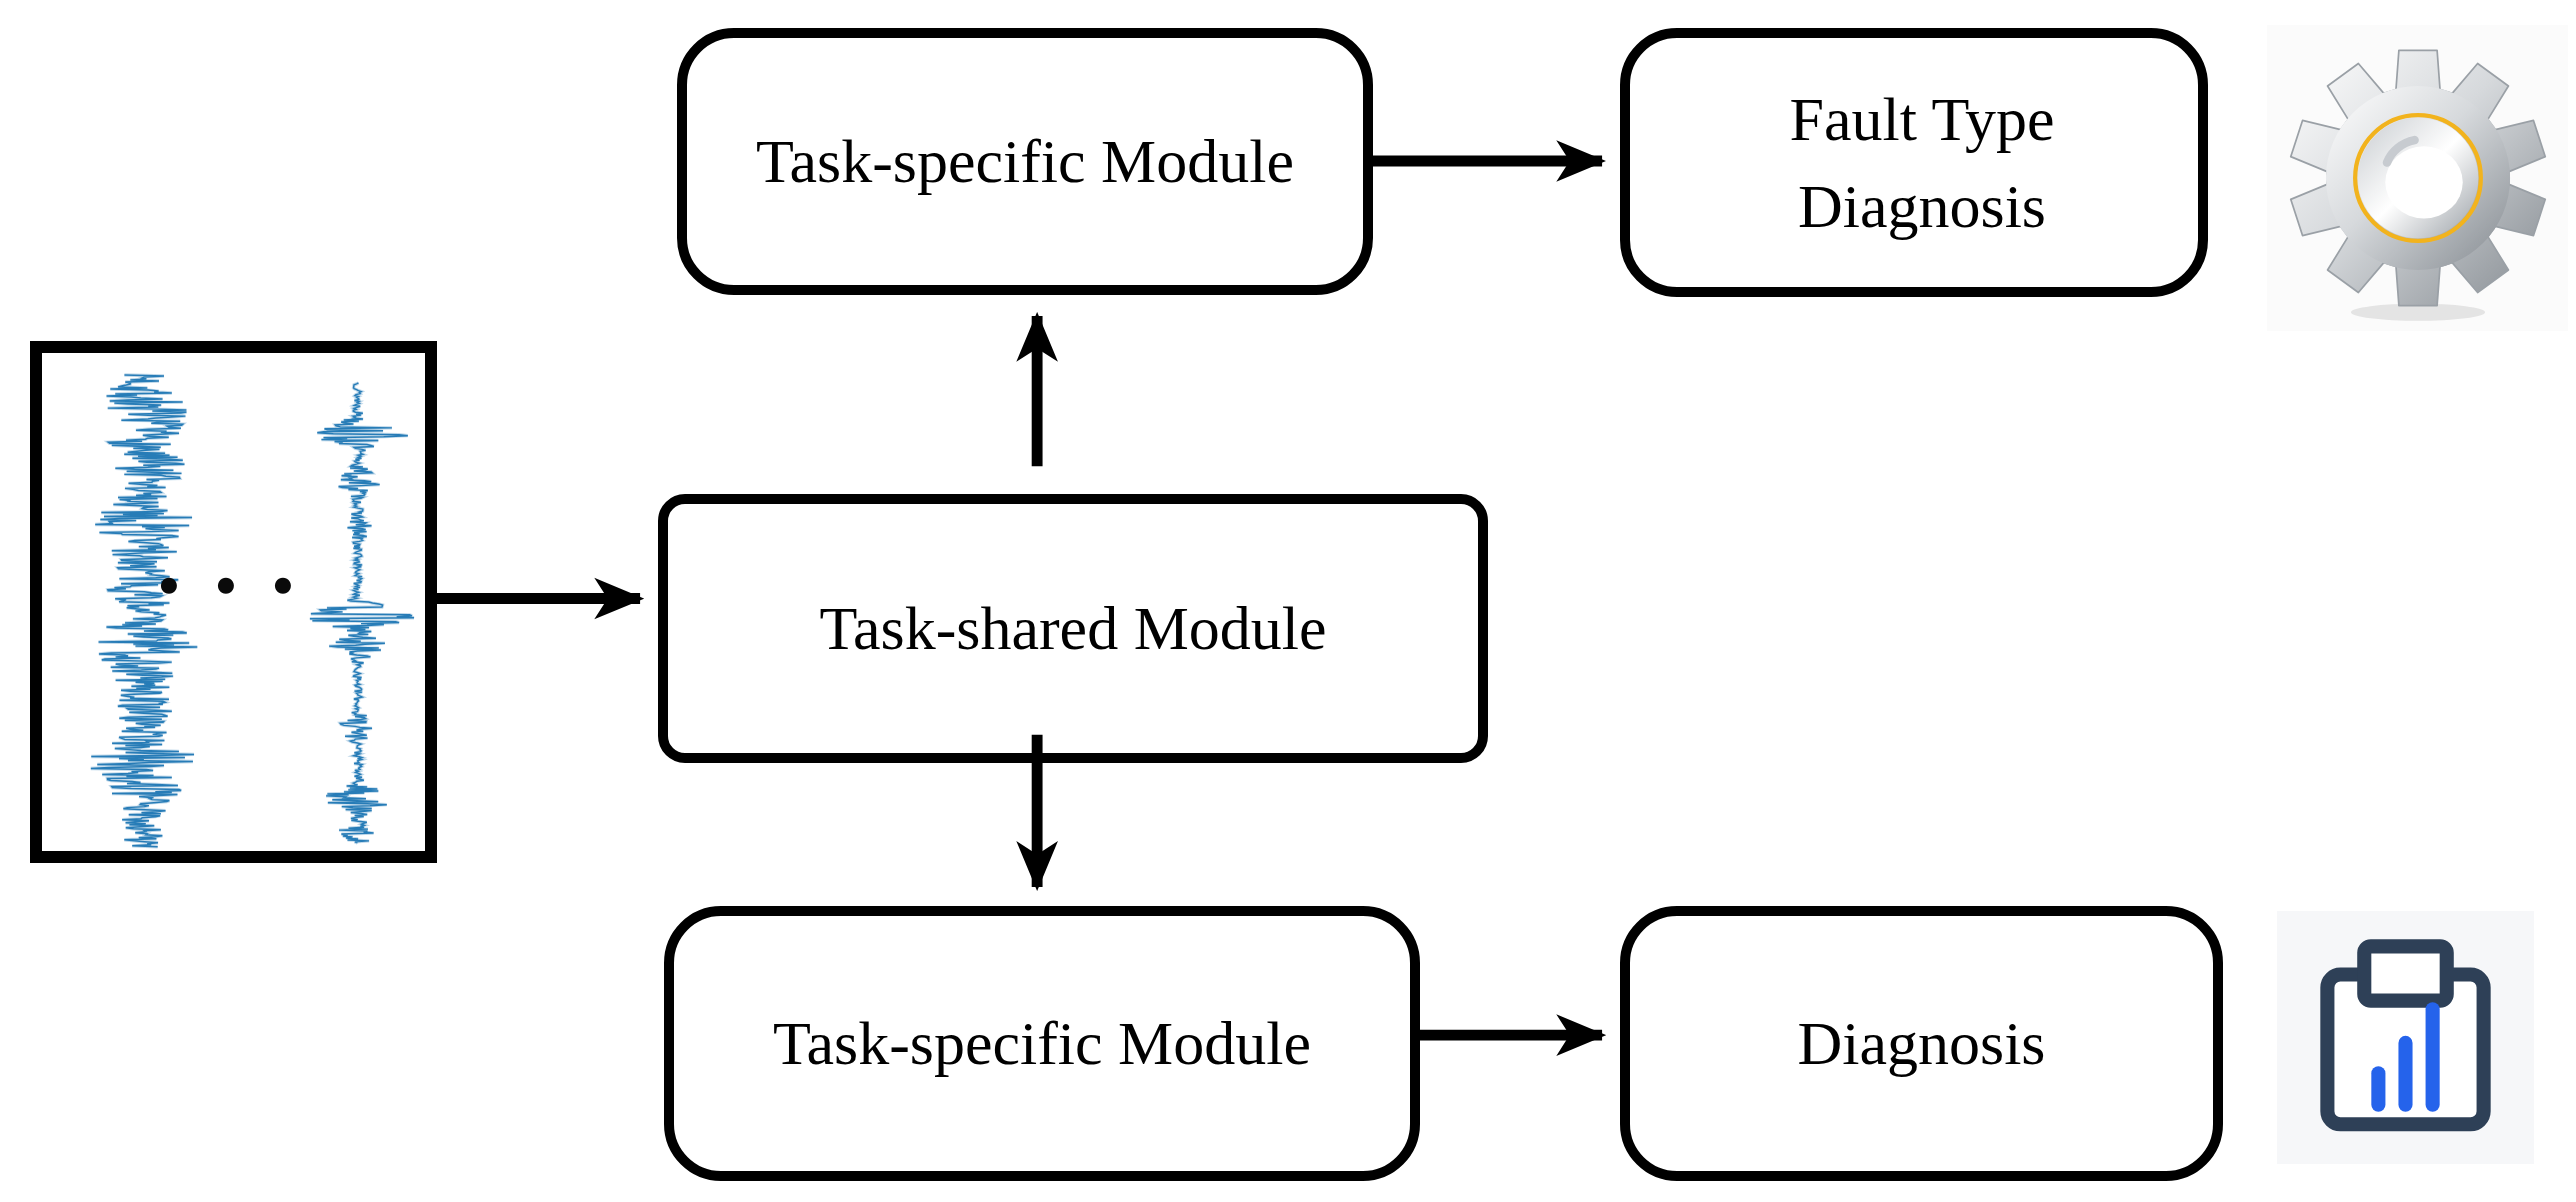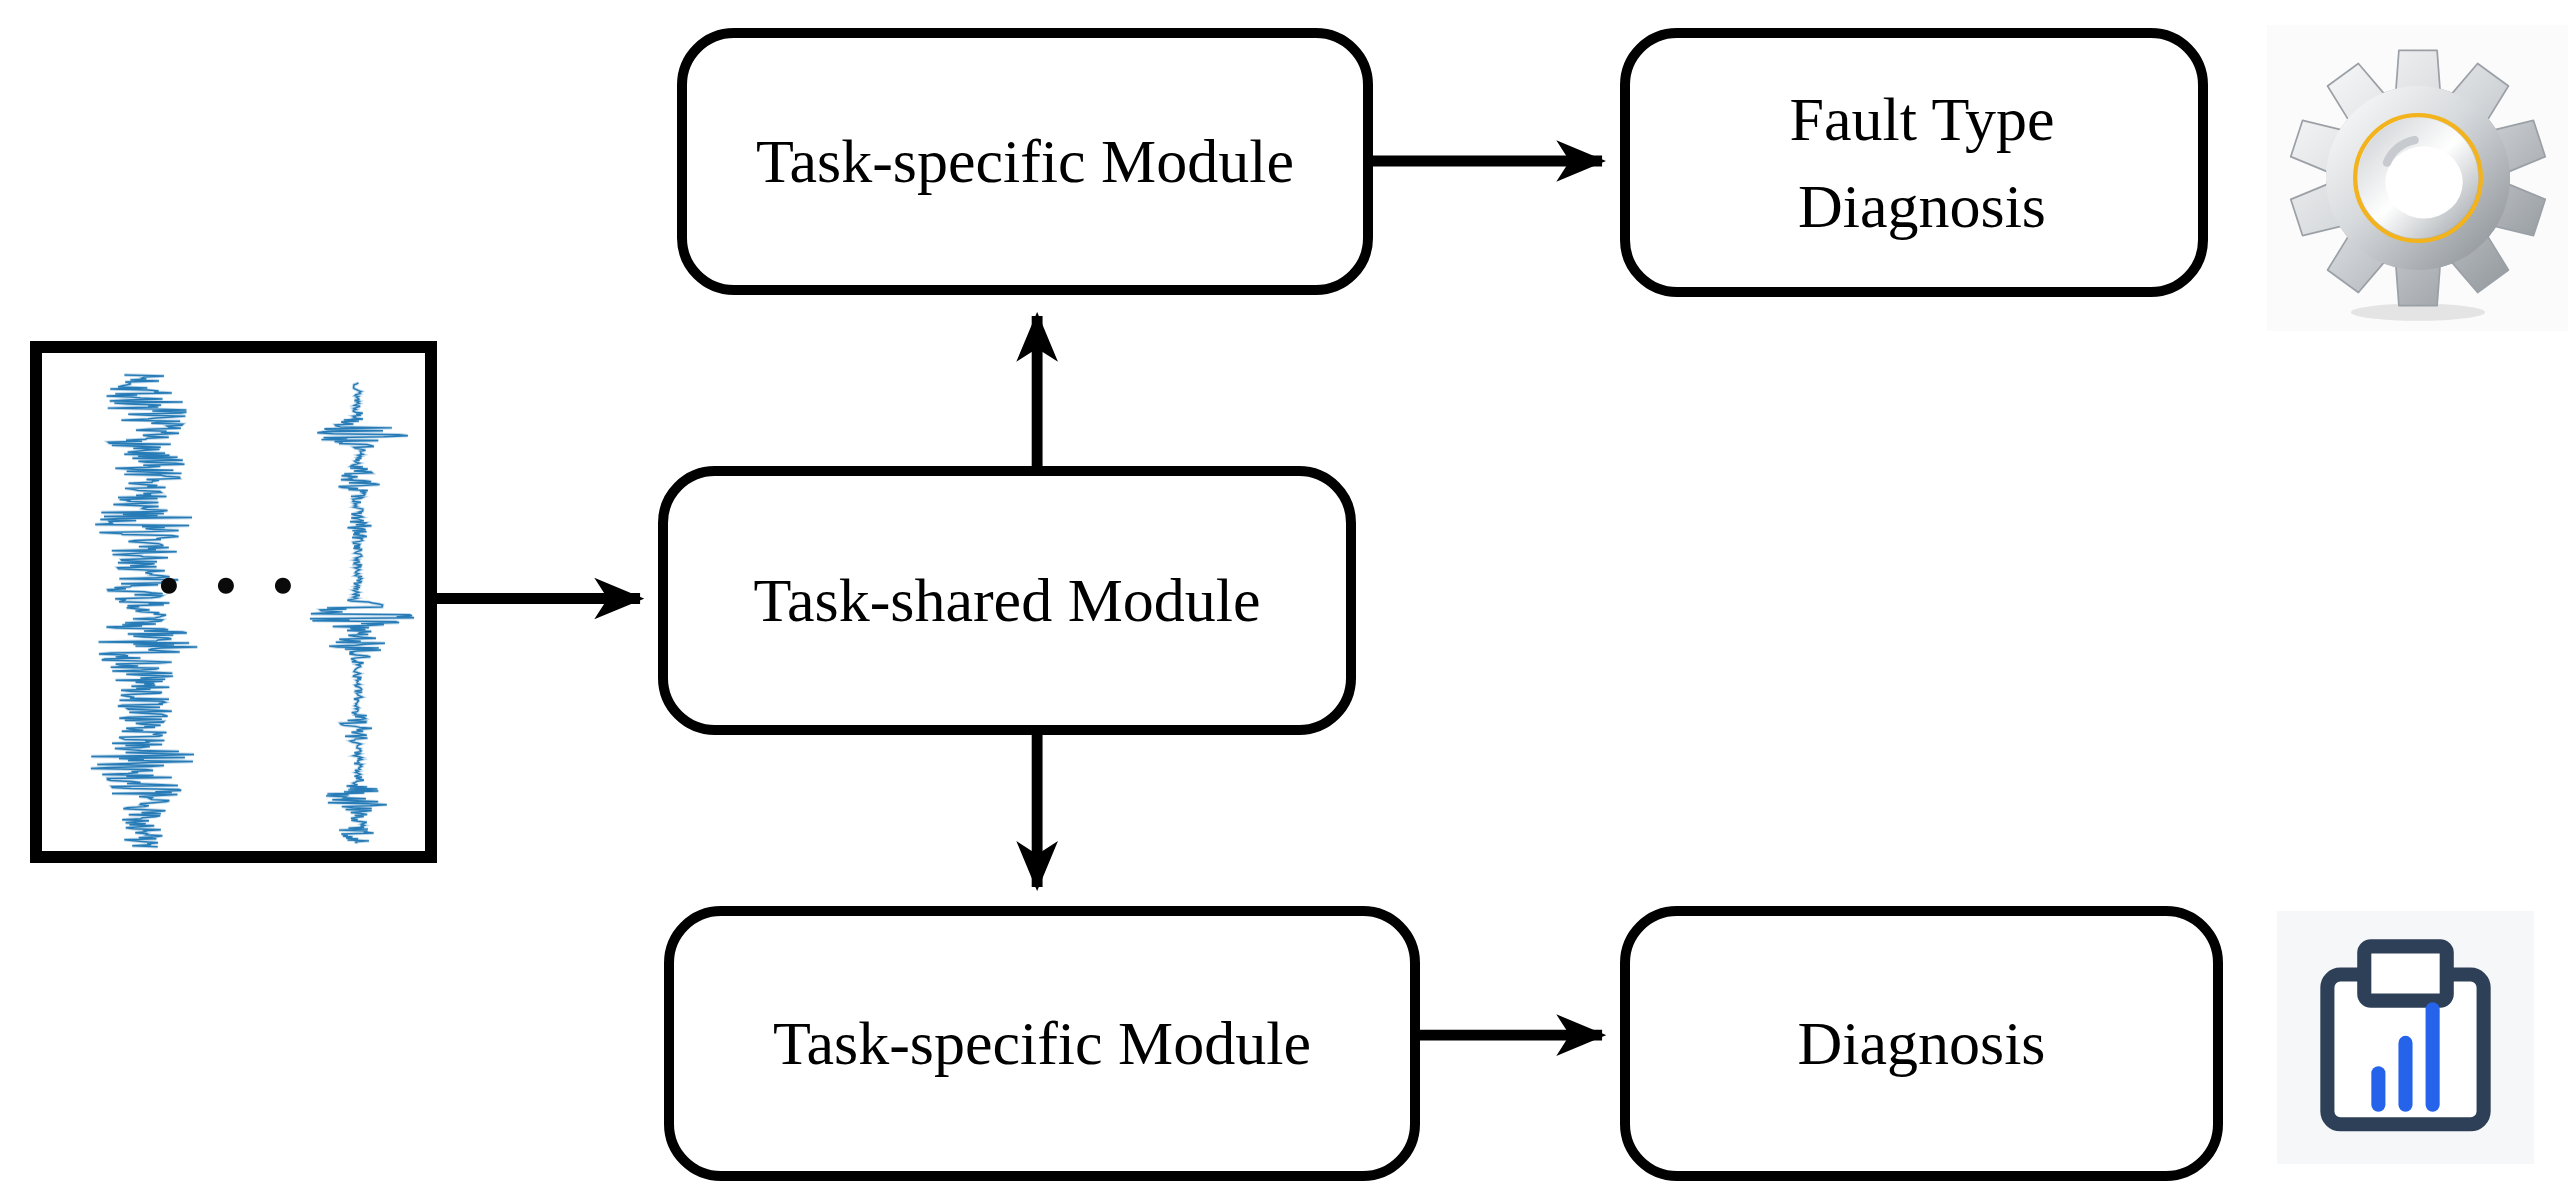--- a/index.html
+++ b/index.html
@@ -30,21 +30,21 @@
         <polyline points="320.6,30.0 318.7,31.0 316.1,32.0 315.9,33.0 315.8,34.0 315.6,35.0 316.3,35.9 318.7,36.9 320.5,37.9 323.3,38.9 321.4,39.9 322.3,40.9 318.1,41.9 317.0,42.9 320.5,43.9 318.8,44.9 320.7,45.9 321.0,46.9 316.6,47.8 321.3,48.8 319.4,49.8 321.4,50.8 318.5,51.8 316.4,52.8 322.3,53.8 319.1,54.8 316.1,55.8 318.2,56.8 315.4,57.8 315.4,58.8 317.6,59.7 325.0,60.7 318.2,61.7 323.3,62.7 315.3,63.7 317.4,64.7 315.5,65.7 325.2,66.7 305.7,67.7 321.0,68.7 303.2,69.7 305.7,70.7 315.5,71.6 297.1,72.6 297.9,73.6 302.3,74.6 354.5,75.6 286.2,76.6 289.0,77.6 345.5,78.6 285.3,79.6 278.9,80.6 295.1,81.6 361.7,82.5 370.6,83.5 346.2,84.5 285.2,85.5 309.2,86.5 283.1,87.5 340.7,88.5 296.4,89.5 304.6,90.5 300.9,91.5 329.1,92.5 333.3,93.5 336.2,94.4 316.1,95.4 317.5,96.4 324.3,97.4 327.7,98.4 322.4,99.4 323.0,100.4 322.9,101.4 325.2,102.4 320.4,103.4 323.0,104.4 320.4,105.4 323.6,106.3 317.6,107.3 321.6,108.3 316.7,109.3 317.7,110.3 321.6,111.3 318.7,112.3 314.2,113.3 312.9,114.3 325.1,115.3 312.1,116.3 329.9,117.3 327.5,118.2 315.9,119.2 333.3,120.2 334.4,121.2 306.2,122.2 313.6,123.2 303.5,124.2 319.7,125.2 311.6,126.2 313.5,127.2 302.8,128.2 326.7,129.1 333.5,130.1 310.9,131.1 337.2,132.1 342.0,133.1 323.3,134.1 300.5,135.1 304.1,136.1 320.2,137.1 310.4,138.1 330.0,139.1 322.1,140.1 328.5,141.0 325.2,142.0 327.0,143.0 326.3,144.0 313.0,145.0 325.1,146.0 323.1,147.0 314.9,148.0 315.8,149.0 315.1,150.0 323.1,151.0 316.6,152.0 318.4,152.9 316.6,153.9 318.8,154.9 316.0,155.9 320.1,156.9 325.0,157.9 325.0,158.9 324.8,159.9 321.2,160.9 324.1,161.9 313.5,162.9 316.1,163.9 322.8,164.8 324.7,165.8 313.3,166.8 320.4,167.8 322.6,168.8 325.9,169.8 312.0,170.8 328.2,171.8 326.7,172.8 317.9,173.8 333.8,174.8 320.7,175.7 309.5,176.7 324.8,177.7 327.8,178.7 314.5,179.7 328.8,180.7 316.2,181.7 321.8,182.7 315.2,183.7 325.1,184.7 329.0,185.7 314.2,186.7 324.4,187.6 323.4,188.6 324.7,189.6 321.6,190.6 315.3,191.6 315.7,192.6 322.0,193.6 321.6,194.6 316.2,195.6 322.2,196.6 315.5,197.6 323.5,198.6 323.4,199.5 320.7,200.5 318.2,201.5 316.8,202.5 322.5,203.5 323.6,204.5 324.0,205.5 320.9,206.5 317.7,207.5 320.0,208.5 316.9,209.5 321.1,210.5 321.3,211.4 316.5,212.4 316.1,213.4 324.3,214.4 320.2,215.4 323.5,216.4 317.1,217.4 319.6,218.4 321.9,219.4 319.3,220.4 317.9,221.4 317.4,222.3 320.8,223.3 318.7,224.3 317.2,225.3 324.3,226.3 319.9,227.3 323.8,228.3 322.4,229.3 318.8,230.3 323.3,231.3 322.9,232.3 315.8,233.3 318.9,234.2 320.7,235.2 318.0,236.2 322.2,237.2 315.6,238.2 320.6,239.2 315.5,240.2 317.4,241.2 320.8,242.2 317.8,243.2 315.7,244.2 321.9,245.2 318.0,246.1 315.4,247.1 319.2,248.1 315.4,249.1 309.4,250.1 312.9,251.1 330.8,252.1 334.9,253.1 341.4,254.1 345.0,255.1 344.8,256.1 344.4,257.1 288.7,258.0 308.5,259.0 281.8,260.0 283.0,261.0 304.5,262.0 289.4,263.0 272.4,264.0 372.5,265.0 374.8,266.0 359.3,267.0 376.9,268.0 271.4,268.9 311.6,269.9 273.9,270.9 358.3,271.9 361.7,272.9 323.2,273.9 346.4,274.9 329.3,275.9 294.5,276.9 331.3,277.9 312.4,278.9 327.6,279.9 309.0,280.8 333.6,281.8 321.9,282.8 320.8,283.8 330.5,284.8 310.4,285.8 315.8,286.8 325.0,287.8 338.3,288.8 301.2,289.8 306.5,290.8 322.9,291.8 297.6,292.7 347.4,293.7 327.1,294.7 317.7,295.7 290.9,296.7 299.6,297.7 341.2,298.7 306.8,299.7 343.4,300.7 319.5,301.7 311.6,302.7 314.5,303.7 311.4,304.6 318.8,305.6 329.4,306.6 332.7,307.6 318.6,308.6 313.0,309.6 316.2,310.6 317.7,311.6 313.9,312.6 325.8,313.6 322.5,314.6 319.3,315.5 322.5,316.5 322.8,317.5 319.9,318.5 318.6,319.5 317.3,320.5 316.7,321.5 316.1,322.5 319.2,323.5 322.2,324.5 319.5,325.5 316.0,326.5 315.6,327.4 323.7,328.4 319.4,329.4 323.2,330.4 318.7,331.4 320.1,332.4 319.2,333.4 319.4,334.4 321.8,335.4 317.1,336.4 318.0,337.4 321.4,338.4 322.8,339.3 323.8,340.3 323.5,341.3 316.6,342.3 324.3,343.3 318.6,344.3 319.8,345.3 319.9,346.3 322.4,347.3 324.4,348.3 320.4,349.3 316.0,350.3 320.4,351.2 320.6,352.2 319.5,353.2 319.3,354.2 317.8,355.2 318.7,356.2 317.0,357.2 319.4,358.2 320.8,359.2 317.8,360.2 320.3,361.2 320.1,362.1 319.4,363.1 313.8,364.1 317.8,365.1 316.9,366.1 329.0,367.1 317.1,368.1 326.3,369.1 327.8,370.1 323.1,371.1 309.6,372.1 328.2,373.1 328.0,374.0 302.2,375.0 302.9,376.0 306.0,377.0 317.1,378.0 322.1,379.0 334.3,380.0 321.5,381.0 318.7,382.0 325.4,383.0 313.6,384.0 318.6,385.0 323.3,385.9 329.0,386.9 307.0,387.9 321.5,388.9 329.7,389.9 317.3,390.9 316.6,391.9 312.3,392.9 314.3,393.9 319.6,394.9 323.0,395.9 320.4,396.9 319.4,397.8 319.2,398.8 319.0,399.8 322.6,400.8 321.8,401.8 323.3,402.8 322.5,403.8 316.5,404.8 321.6,405.8 318.6,406.8 315.9,407.8 321.6,408.7 324.1,409.7 319.7,410.7 323.6,411.7 320.0,412.7 320.1,413.7 321.0,414.7 316.2,415.7 324.1,416.7 322.4,417.7 323.7,418.7 321.2,419.7 320.8,420.6 322.0,421.6 317.0,422.6 320.3,423.6 317.7,424.6 320.5,425.6 322.7,426.6 320.4,427.6 316.6,428.6 324.2,429.6 318.2,430.6 322.2,431.6 326.1,432.5 318.9,433.5 317.9,434.5 315.3,435.5 317.0,436.5 319.7,437.5 308.6,438.5 329.4,439.5 311.9,440.5 339.7,441.5 310.3,442.5 340.7,443.5 305.9,444.4 326.5,445.4 289.1,446.4 310.7,447.4 287.8,448.4 307.5,449.4 305.8,450.4 328.2,451.4 294.1,452.4 319.4,453.4 340.6,454.4 289.6,455.3 329.6,456.3 349.3,457.3 332.3,458.3 303.7,459.3 314.8,460.3 334.0,461.3 307.6,462.3 334.0,463.3 324.6,464.3 312.8,465.3 323.1,466.3 329.4,467.2 316.8,468.2 325.9,469.2 318.3,470.2 313.0,471.2 319.8,472.2 313.4,473.2 320.3,474.2 329.0,475.2 325.9,476.2 323.6,477.2 326.4,478.2 322.6,479.1 326.3,480.1 310.5,481.1 330.2,482.1 300.9,483.1 329.7,484.1 325.8,485.1 335.9,486.1 303.3,487.1 309.8,488.1 304.8,489.1 314.6,490.1 307.9,491.0 320.2,492.0 309.5,493.0 331.3,494.0 316.9,495.0 319.6,496.0" fill="none" stroke="#1f77b4" stroke-width="3.4" opacity="0.28"></polyline>
         <polyline points="320.6,30.0 318.7,31.0 316.1,32.0 315.9,33.0 315.8,34.0 315.6,35.0 316.3,35.9 318.7,36.9 320.5,37.9 323.3,38.9 321.4,39.9 322.3,40.9 318.1,41.9 317.0,42.9 320.5,43.9 318.8,44.9 320.7,45.9 321.0,46.9 316.6,47.8 321.3,48.8 319.4,49.8 321.4,50.8 318.5,51.8 316.4,52.8 322.3,53.8 319.1,54.8 316.1,55.8 318.2,56.8 315.4,57.8 315.4,58.8 317.6,59.7 325.0,60.7 318.2,61.7 323.3,62.7 315.3,63.7 317.4,64.7 315.5,65.7 325.2,66.7 305.7,67.7 321.0,68.7 303.2,69.7 305.7,70.7 315.5,71.6 297.1,72.6 297.9,73.6 302.3,74.6 354.5,75.6 286.2,76.6 289.0,77.6 345.5,78.6 285.3,79.6 278.9,80.6 295.1,81.6 361.7,82.5 370.6,83.5 346.2,84.5 285.2,85.5 309.2,86.5 283.1,87.5 340.7,88.5 296.4,89.5 304.6,90.5 300.9,91.5 329.1,92.5 333.3,93.5 336.2,94.4 316.1,95.4 317.5,96.4 324.3,97.4 327.7,98.4 322.4,99.4 323.0,100.4 322.9,101.4 325.2,102.4 320.4,103.4 323.0,104.4 320.4,105.4 323.6,106.3 317.6,107.3 321.6,108.3 316.7,109.3 317.7,110.3 321.6,111.3 318.7,112.3 314.2,113.3 312.9,114.3 325.1,115.3 312.1,116.3 329.9,117.3 327.5,118.2 315.9,119.2 333.3,120.2 334.4,121.2 306.2,122.2 313.6,123.2 303.5,124.2 319.7,125.2 311.6,126.2 313.5,127.2 302.8,128.2 326.7,129.1 333.5,130.1 310.9,131.1 337.2,132.1 342.0,133.1 323.3,134.1 300.5,135.1 304.1,136.1 320.2,137.1 310.4,138.1 330.0,139.1 322.1,140.1 328.5,141.0 325.2,142.0 327.0,143.0 326.3,144.0 313.0,145.0 325.1,146.0 323.1,147.0 314.9,148.0 315.8,149.0 315.1,150.0 323.1,151.0 316.6,152.0 318.4,152.9 316.6,153.9 318.8,154.9 316.0,155.9 320.1,156.9 325.0,157.9 325.0,158.9 324.8,159.9 321.2,160.9 324.1,161.9 313.5,162.9 316.1,163.9 322.8,164.8 324.7,165.8 313.3,166.8 320.4,167.8 322.6,168.8 325.9,169.8 312.0,170.8 328.2,171.8 326.7,172.8 317.9,173.8 333.8,174.8 320.7,175.7 309.5,176.7 324.8,177.7 327.8,178.7 314.5,179.7 328.8,180.7 316.2,181.7 321.8,182.7 315.2,183.7 325.1,184.7 329.0,185.7 314.2,186.7 324.4,187.6 323.4,188.6 324.7,189.6 321.6,190.6 315.3,191.6 315.7,192.6 322.0,193.6 321.6,194.6 316.2,195.6 322.2,196.6 315.5,197.6 323.5,198.6 323.4,199.5 320.7,200.5 318.2,201.5 316.8,202.5 322.5,203.5 323.6,204.5 324.0,205.5 320.9,206.5 317.7,207.5 320.0,208.5 316.9,209.5 321.1,210.5 321.3,211.4 316.5,212.4 316.1,213.4 324.3,214.4 320.2,215.4 323.5,216.4 317.1,217.4 319.6,218.4 321.9,219.4 319.3,220.4 317.9,221.4 317.4,222.3 320.8,223.3 318.7,224.3 317.2,225.3 324.3,226.3 319.9,227.3 323.8,228.3 322.4,229.3 318.8,230.3 323.3,231.3 322.9,232.3 315.8,233.3 318.9,234.2 320.7,235.2 318.0,236.2 322.2,237.2 315.6,238.2 320.6,239.2 315.5,240.2 317.4,241.2 320.8,242.2 317.8,243.2 315.7,244.2 321.9,245.2 318.0,246.1 315.4,247.1 319.2,248.1 315.4,249.1 309.4,250.1 312.9,251.1 330.8,252.1 334.9,253.1 341.4,254.1 345.0,255.1 344.8,256.1 344.4,257.1 288.7,258.0 308.5,259.0 281.8,260.0 283.0,261.0 304.5,262.0 289.4,263.0 272.4,264.0 372.5,265.0 374.8,266.0 359.3,267.0 376.9,268.0 271.4,268.9 311.6,269.9 273.9,270.9 358.3,271.9 361.7,272.9 323.2,273.9 346.4,274.9 329.3,275.9 294.5,276.9 331.3,277.9 312.4,278.9 327.6,279.9 309.0,280.8 333.6,281.8 321.9,282.8 320.8,283.8 330.5,284.8 310.4,285.8 315.8,286.8 325.0,287.8 338.3,288.8 301.2,289.8 306.5,290.8 322.9,291.8 297.6,292.7 347.4,293.7 327.1,294.7 317.7,295.7 290.9,296.7 299.6,297.7 341.2,298.7 306.8,299.7 343.4,300.7 319.5,301.7 311.6,302.7 314.5,303.7 311.4,304.6 318.8,305.6 329.4,306.6 332.7,307.6 318.6,308.6 313.0,309.6 316.2,310.6 317.7,311.6 313.9,312.6 325.8,313.6 322.5,314.6 319.3,315.5 322.5,316.5 322.8,317.5 319.9,318.5 318.6,319.5 317.3,320.5 316.7,321.5 316.1,322.5 319.2,323.5 322.2,324.5 319.5,325.5 316.0,326.5 315.6,327.4 323.7,328.4 319.4,329.4 323.2,330.4 318.7,331.4 320.1,332.4 319.2,333.4 319.4,334.4 321.8,335.4 317.1,336.4 318.0,337.4 321.4,338.4 322.8,339.3 323.8,340.3 323.5,341.3 316.6,342.3 324.3,343.3 318.6,344.3 319.8,345.3 319.9,346.3 322.4,347.3 324.4,348.3 320.4,349.3 316.0,350.3 320.4,351.2 320.6,352.2 319.5,353.2 319.3,354.2 317.8,355.2 318.7,356.2 317.0,357.2 319.4,358.2 320.8,359.2 317.8,360.2 320.3,361.2 320.1,362.1 319.4,363.1 313.8,364.1 317.8,365.1 316.9,366.1 329.0,367.1 317.1,368.1 326.3,369.1 327.8,370.1 323.1,371.1 309.6,372.1 328.2,373.1 328.0,374.0 302.2,375.0 302.9,376.0 306.0,377.0 317.1,378.0 322.1,379.0 334.3,380.0 321.5,381.0 318.7,382.0 325.4,383.0 313.6,384.0 318.6,385.0 323.3,385.9 329.0,386.9 307.0,387.9 321.5,388.9 329.7,389.9 317.3,390.9 316.6,391.9 312.3,392.9 314.3,393.9 319.6,394.9 323.0,395.9 320.4,396.9 319.4,397.8 319.2,398.8 319.0,399.8 322.6,400.8 321.8,401.8 323.3,402.8 322.5,403.8 316.5,404.8 321.6,405.8 318.6,406.8 315.9,407.8 321.6,408.7 324.1,409.7 319.7,410.7 323.6,411.7 320.0,412.7 320.1,413.7 321.0,414.7 316.2,415.7 324.1,416.7 322.4,417.7 323.7,418.7 321.2,419.7 320.8,420.6 322.0,421.6 317.0,422.6 320.3,423.6 317.7,424.6 320.5,425.6 322.7,426.6 320.4,427.6 316.6,428.6 324.2,429.6 318.2,430.6 322.2,431.6 326.1,432.5 318.9,433.5 317.9,434.5 315.3,435.5 317.0,436.5 319.7,437.5 308.6,438.5 329.4,439.5 311.9,440.5 339.7,441.5 310.3,442.5 340.7,443.5 305.9,444.4 326.5,445.4 289.1,446.4 310.7,447.4 287.8,448.4 307.5,449.4 305.8,450.4 328.2,451.4 294.1,452.4 319.4,453.4 340.6,454.4 289.6,455.3 329.6,456.3 349.3,457.3 332.3,458.3 303.7,459.3 314.8,460.3 334.0,461.3 307.6,462.3 334.0,463.3 324.6,464.3 312.8,465.3 323.1,466.3 329.4,467.2 316.8,468.2 325.9,469.2 318.3,470.2 313.0,471.2 319.8,472.2 313.4,473.2 320.3,474.2 329.0,475.2 325.9,476.2 323.6,477.2 326.4,478.2 322.6,479.1 326.3,480.1 310.5,481.1 330.2,482.1 300.9,483.1 329.7,484.1 325.8,485.1 335.9,486.1 303.3,487.1 309.8,488.1 304.8,489.1 314.6,490.1 307.9,491.0 320.2,492.0 309.5,493.0 331.3,494.0 316.9,495.0 319.6,496.0" fill="none" stroke="#1f77b4" stroke-width="1.5" opacity="0.95"></polyline>
       </svg>
     <div class="dots">● ● ●</div>
   </div>
 
   <div class="node" style="left:677px;top:28px;width:696px;height:267px;">
     <div>Task-specific Module</div>
   </div>
 
-  <div class="node" style="left:658px;top:466px;width:698px;height:269px;">
+  <div class="node" style="left:658px;top:494px;width:830px;height:269px;border-radius:27px;">
     <div>Task-shared Module</div>
   </div>
 
   <div class="node" style="left:664px;top:906px;width:756px;height:275px;">
     <div>Task-specific Module</div>
   </div>
 
   <div class="node" style="left:1620px;top:28px;width:588px;height:269px;padding-left:16px;">
     <div>Fault Type</div>
     <div>Diagnosis</div>

